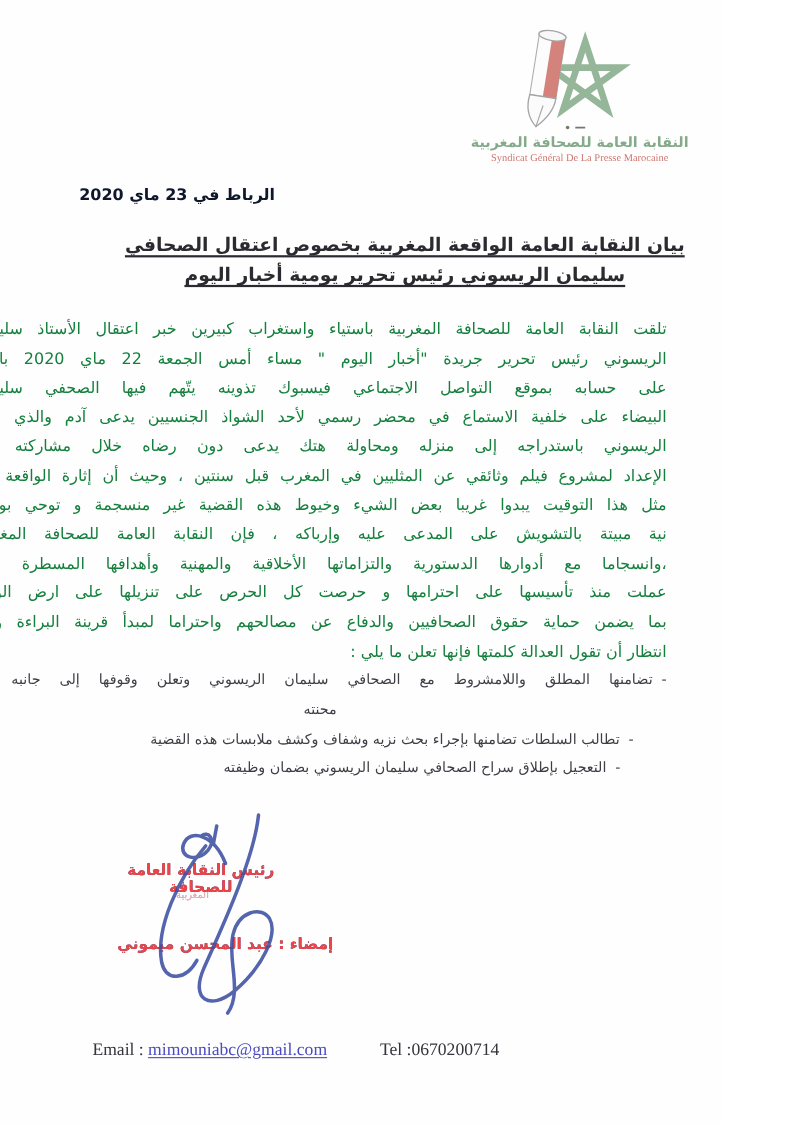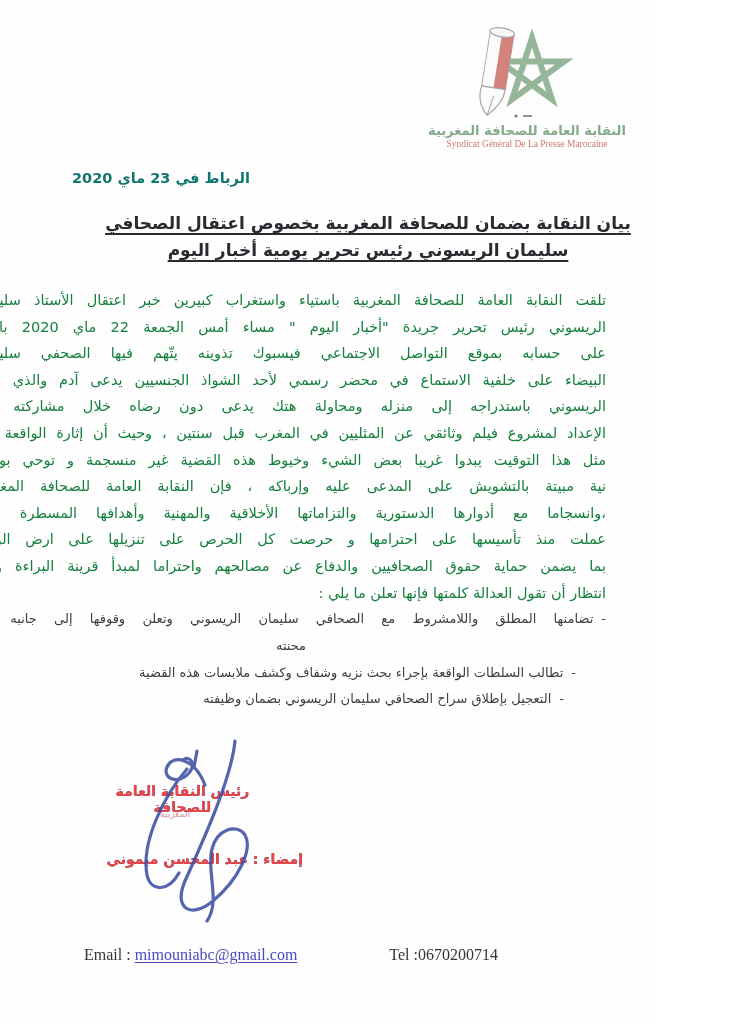--- a/index.html
+++ b/index.html
@@ -6,21 +6,21 @@
   .page{
     position:relative;width:656px;height:1024px;background:#fefefe;
     font-family:"DejaVu Sans",sans-serif;overflow:hidden;color:#3e3e45;
   }
   
   .logo{position:absolute;top:12px;left:424px;width:206px;text-align:center;}
   .logo-mark{display:block;margin:0 auto;}
   .logo-ar{display:block;direction:rtl;font-size:13px;font-weight:bold;color:#6f9c75;opacity:.85;letter-spacing:0;margin-top:1px;}
   .logo-fr{display:block;font-family:"Liberation Serif",serif;font-size:9.5px;color:#c0564c;opacity:.8;margin-top:1px;}
   
-  .date{position:absolute;top:170px;left:72px;direction:rtl;font-size:14.5px;font-weight:bold;color:#0f766e;}
+  .date{position:absolute;top:170px;left:72px;direction:rtl;font-size:14.5px;font-weight:bold;color:#0f172a;}
   
   .title{position:absolute;top:210px;left:0;width:736px;text-align:center;direction:rtl;
          font-size:17px;font-weight:bold;color:#2a2a30;line-height:27px;}
   .title span{text-decoration:underline;text-underline-offset:4px;text-decoration-thickness:1.5px;}
   
   .body-block{position:absolute;top:287px;right:50px;width:630px;direction:rtl;
               font-size:14.5px;color:#15803d;}
   .bline{line-height:26.6px;text-align:justify;text-align-last:justify;}
   .bline.last{text-align-last:right;}
   
@@ -36,21 +36,21 @@
   .stamp{position:absolute;direction:rtl;font-weight:bold;color:#ef4444;text-shadow:0 0 .6px #1e3a8f;}
   .stamp-title{top:58px;left:40px;width:175px;font-size:14px;text-align:center;}
   .stamp-sub{top:84px;left:60px;width:120px;font-size:9px;opacity:.45;text-align:center;font-weight:normal;}
   .stamp-signer{top:126px;left:28px;width:220px;font-size:14px;text-align:right;}
   .scribble{position:absolute;top:0;left:0;z-index:3;pointer-events:none;}
   
   .footer{position:absolute;top:946px;left:84px;width:600px;display:flex;align-items:baseline;
           font-family:"Liberation Serif",serif;font-size:16px;color:#34343b;}
   .email-wrap{white-space:nowrap;text-align:center;}
   .email-link{color:#4a4ac0;text-decoration:underline;text-underline-offset:2px;}
-  .tel{margin-left:92px;white-space:nowrap;}
+  .tel{margin-left:48px;white-space:nowrap;}
 </style>
 </head>
 <body>
 
 <div class="page">
 
   <div class="logo">
     <svg class="logo-mark" width="206" height="110" viewBox="0 0 206 110">
       <g opacity="0.8">
 
@@ -68,21 +68,21 @@
         <path d="M99 104 L108 104" stroke="#555" stroke-width="1.6"></path>
       </g>
     </svg>
     <span class="logo-ar">النقابة العامة للصحافة المغربية</span>
     <span class="logo-fr">Syndicat Général De La Presse Marocaine</span>
   </div>
 
   <div class="date">الرباط في 23 ماي  2020</div>
 
   <div class="title">
-    <span>بيان النقابة بضمان للصحافة المغربية بخصوص اعتقال الصحافي</span><br>
+    <span>بيان النقابة العامة الواقعة المغربية بخصوص اعتقال الصحافي</span><br>
     <span>سليمان الريسوني رئيس تحرير يومية أخبار اليوم</span>
   </div>
 
   <div class="body-block">
     <div class="bline">تلقت النقابة العامة للصحافة المغربية باستياء واستغراب كبيرين خبر اعتقال الأستاذ سليمان</div>
     <div class="bline">الريسوني رئيس تحرير جريدة "أخبار اليوم " مساء أمس الجمعة 22 ماي 2020 بالدار</div>
     <div class="bline">على حسابه بموقع التواصل الاجتماعي فيسبوك تذوينه يتّهم فيها الصحفي سليمان</div>
     <div class="bline">البيضاء على خلفية الاستماع في محضر رسمي لأحد الشواذ الجنسيين يدعى آدم والذي نشر</div>
     <div class="bline">الريسوني باستدراجه إلى منزله ومحاولة هتك يدعى دون رضاه خلال مشاركته في</div>
     <div class="bline">الإعداد لمشروع فيلم وثائقي عن المثليين في المغرب قبل سنتين ، وحيث أن إثارة الواقعة في</div>
@@ -95,21 +95,21 @@
   </div>
 
   <div class="bullets">
     <div>
       <div class="bl j">
         <span class="marker">-</span><span>تضامنها المطلق واللامشروط مع الصحافي سليمان الريسوني وتعلن وقوفها إلى جانبه في</span>
       </div>
       <div class="bl cont">محنته</div>
     </div>
     <div class="bl ind1">
-      <span class="marker">-</span><span>تطالب السلطات الواقعة بإجراء بحث نزيه وشفاف وكشف ملابسات هذه القضية</span>
+      <span class="marker">-</span><span>تطالب السلطات تضامنها بإجراء بحث نزيه وشفاف وكشف ملابسات هذه القضية</span>
     </div>
     <div class="bl ind2">
       <span class="marker">-</span><span>التعجيل  بإطلاق سراح الصحافي سليمان الريسوني بضمان وظيفته</span>
     </div>
   </div>
 
   <div class="sig-area">
     <div class="stamp stamp-title">رئيس النقابة العامة للصحافة</div>
     <div class="stamp stamp-sub">المغربية</div>
     <div class="stamp stamp-signer">إمضاء : عبد المحسن ميموني</div>

